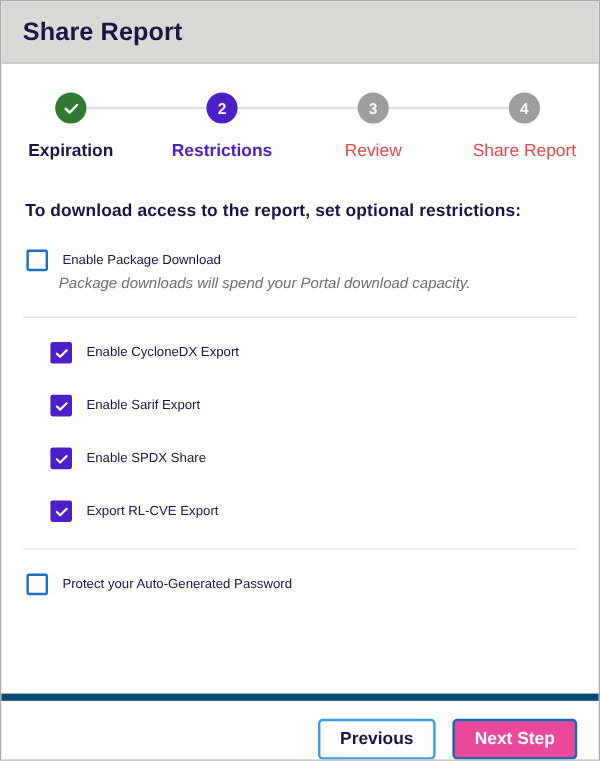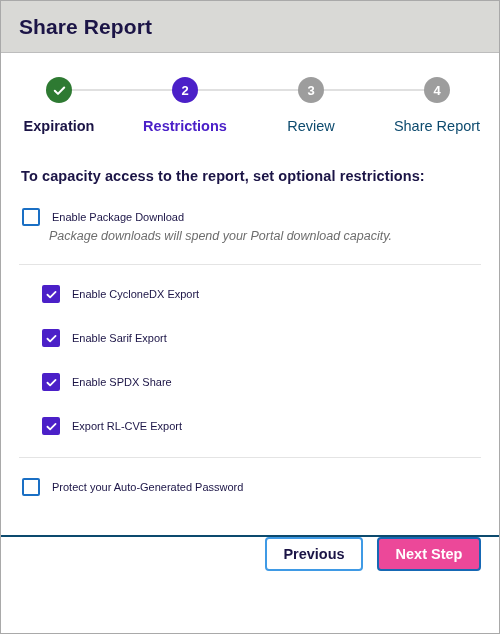--- a/index.html
+++ b/index.html
@@ -80,21 +80,21 @@
   .step-circle.upcoming { background: #9d9d9d; }
   .step-circle svg { display: block; }
 
   .step-label {
     margin-top: 15px;
     font-size: 14.5px;
     line-height: 17px;
   }
   .step-label.done { color: #1b1446; font-weight: bold; }
   .step-label.current { color: #4b20c8; font-weight: bold; }
-  .step-label.upcoming { color: #0c4a6e; font-weight: normal; }
+  .step-label.upcoming { color: #ef4444; font-weight: normal; }
 
   .connector {
     position: absolute;
     top: 12px;
     height: 2px;
     background: #e0e0e0;
     z-index: 1;
   }
 
   
@@ -163,25 +163,25 @@
   .group-exports .check-row { margin-bottom: 0; padding-left: 20px; }
 
   
   .sp-20 { height: 20px; }
   .sp-18 { height: 18px; }
   .sp-22 { height: 22px; }
 
   
   .dialog-footer {
     flex: 0 0 auto;
-    height: 98px;
-    box-sizing: border-box;
-    border-top: 2px solid #0c4a6e;
-    display: flex;
-    align-items: flex-start;
+    height: 55px;
+    box-sizing: border-box;
+    border-top: 6px solid #0c4a6e;
+    display: flex;
+    align-items: flex-end;
     justify-content: flex-end;
     padding: 0 18px;
     gap: 14px;
   }
   .btn {
     font-family: "Liberation Sans", sans-serif;
     font-size: 14.5px;
     font-weight: bold;
     border-radius: 4px;
     box-sizing: border-box;
@@ -244,21 +244,21 @@
         <div class="step-label upcoming">Share Report</div>
       </div>
 
     </div>
   </div>
 
   <div class="dialog-body">
 
     <div class="sp-18"></div>
 
-    <div class="section-heading">To capacity access to the report, set optional restrictions:</div>
+    <div class="section-heading">To download access to the report, set optional restrictions:</div>
 
     <div class="check-row">
       <span class="checkbox unchecked"></span>
       <span class="check-label">Enable Package Download</span>
     </div>
 
     <div class="helper-text">Package downloads will spend your Portal download capacity.</div>
 
     <div class="sp-20"></div>
     <div class="divider"></div>

